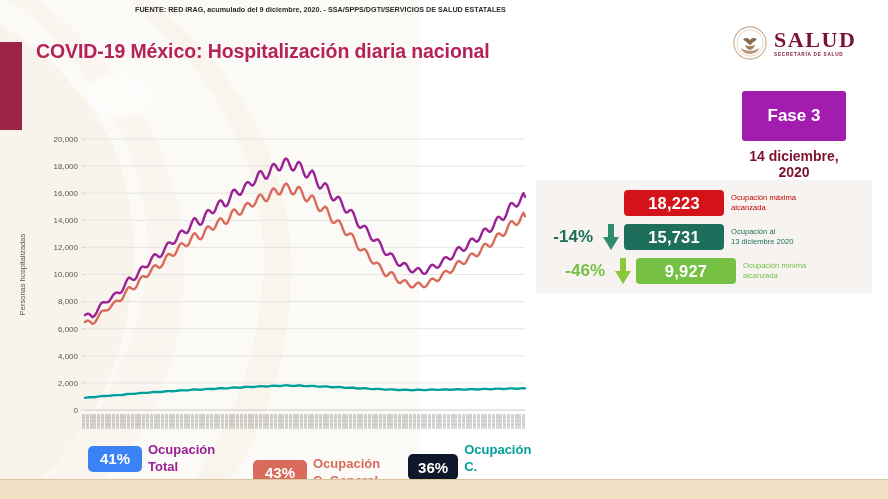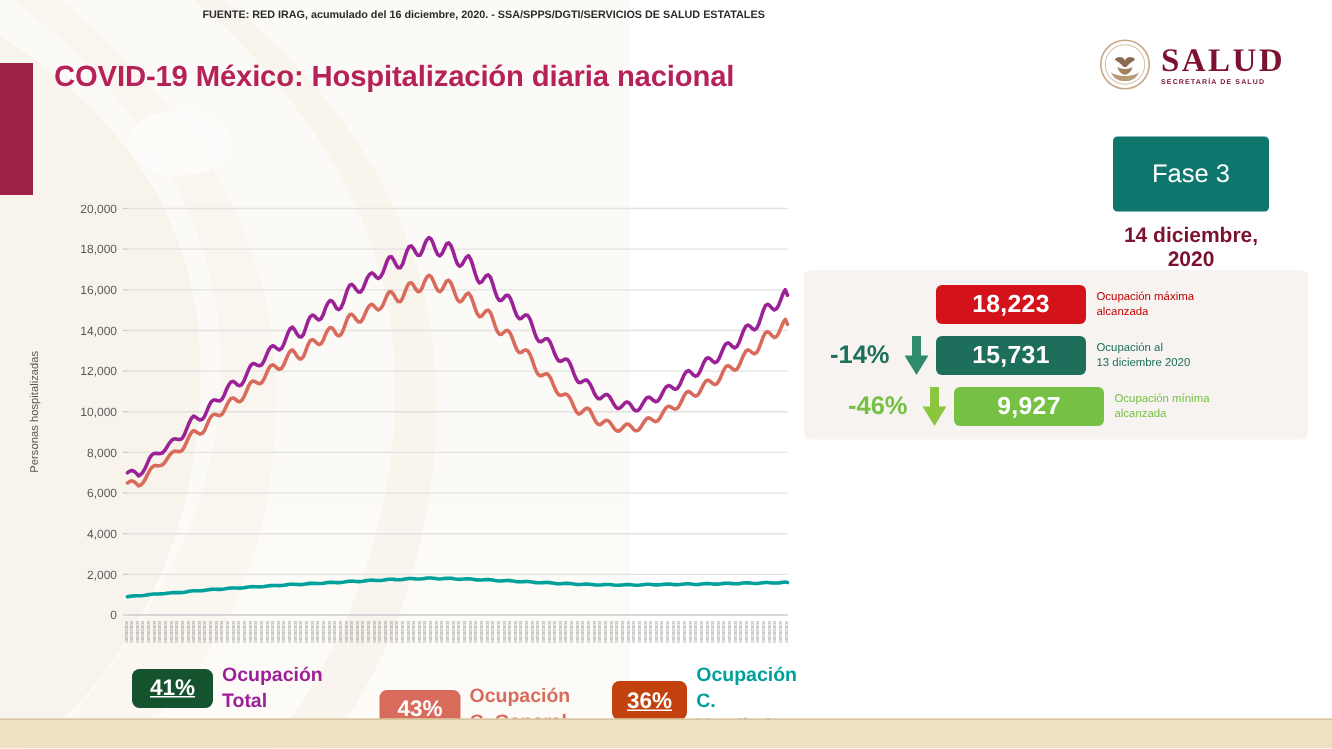--- a/index.html
+++ b/index.html
@@ -39,23 +39,23 @@
     font-size: 22px; font-weight: bold; color: #7C1230; letter-spacing: 1.6px;
   }
   #salud-sub {
     font-size: 4.7px; color: #7C1230; letter-spacing: .75px;
     margin-top: 2px; font-weight: bold;
   }
   
   #fase-box {
     position: absolute; left: 742px; top: 91px;
     width: 104px; height: 50px;
-    background: #0f766e; border-radius: 3px;
+    background: #a21caf; border-radius: 3px;
     display: flex; align-items: center; justify-content: center;
-    color: #FFFFFF; font-size: 17px; font-weight: normal;
+    color: #FFFFFF; font-size: 17px; font-weight: bold;
   }
   #fase-date {
     position: absolute; left: 742px; top: 148px; width: 104px;
     text-align: center; font-size: 14px; font-weight: bold; color: #7C1230;
   }
   
   #stats-panel {
     position: absolute; left: 536px; top: 180px;
     width: 336px; height: 113px;
     background: #F7F3F1; border-radius: 4px;
@@ -338,38 +338,38 @@
           <text x="0" y="0" font-size="2.9" fill="#8C8C8C" font-family="&quot;Liberation Sans&quot;, sans-serif" transform="translate(517.5,294) rotate(-90)" text-anchor="end">00/00/0000</text>
           <text x="0" y="0" font-size="2.9" fill="#8C8C8C" font-family="&quot;Liberation Sans&quot;, sans-serif" transform="translate(521.2,294) rotate(-90)" text-anchor="end">00/00/0000</text>
           <text x="0" y="0" font-size="2.9" fill="#8C8C8C" font-family="&quot;Liberation Sans&quot;, sans-serif" transform="translate(525.0,294) rotate(-90)" text-anchor="end">00/00/0000</text>
         </g>
         <line x1="85" y1="290" x2="525" y2="290" stroke="#D0D0D0" stroke-width="0.9"></line>
       </svg>
   </div>
 
   <div id="legend">
       <div class="legend-item" style="left: 0px; top: 2px;">
-        <div class="legend-pill" style="background: #14532d; text-decoration: underline;">41%</div>
+        <div class="legend-pill" style="background: #3b82f6;">41%</div>
         <div class="legend-text" style="color: rgb(155, 33, 151);">
           <div>Ocupación</div>
           <div>Total</div>
         </div>
       </div>
       <div class="legend-item" style="left: 165px; top: 16px;">
         <div class="legend-pill" style="background: rgb(217, 107, 92);">43%</div>
         <div class="legend-text" style="color: rgb(217, 107, 92);">
           <div>Ocupación</div>
           <div>C. General</div>
         </div>
       </div>
       <div class="legend-item" style="left: 320px; top: 2px;">
-        <div class="legend-pill" style="background: #c2410c; text-decoration: underline;">36%</div>
+        <div class="legend-pill" style="background: #0f172a;">36%</div>
         <div class="legend-text" style="color: rgb(0, 160, 155);">
           <div>Ocupación</div>
           <div>C. Ventilador</div>
         </div>
       </div>
     </div>
 
   <div id="footer-strip"></div>
-  <div id="footer-text">FUENTE: RED IRAG, acumulado del 16 diciembre, 2020. -  SSA/SPPS/DGTI/SERVICIOS DE SALUD ESTATALES</div>
+  <div id="footer-text">FUENTE: RED IRAG, acumulado del 9 diciembre, 2020. -  SSA/SPPS/DGTI/SERVICIOS DE SALUD ESTATALES</div>
 
 </div>
 
 </body></html>

